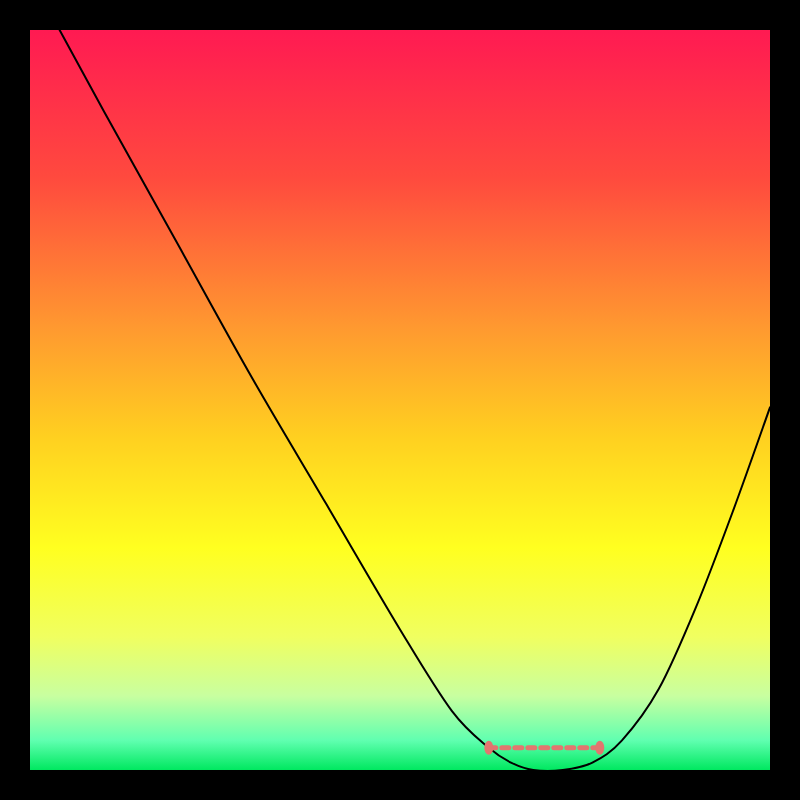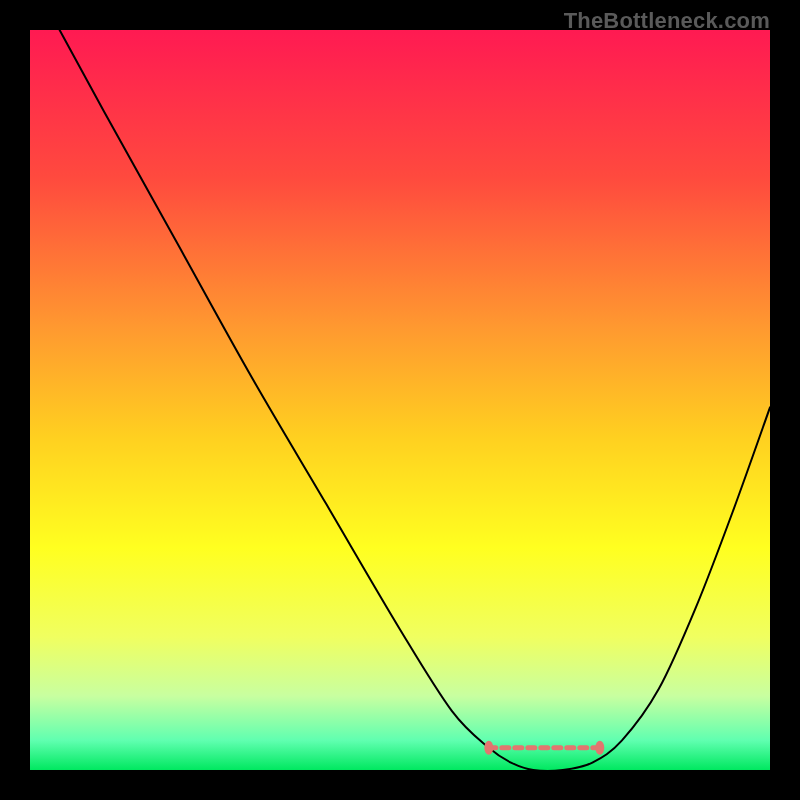--- a/index.html
+++ b/index.html
@@ -46,21 +46,20 @@
     top: 0;
     width: 100%;
     height: 100%;
   }
 </style>
 </head>
 <body>
 
 <div class="chart-container">
 
-  <div class="watermark">TheBottleneck.com</div>
 
   <div class="plot-area">
     <svg class="gradient-bg" viewBox="0 0 740 740" preserveAspectRatio="none">
       <defs>
         <linearGradient id="bg-grad" x1="0" y1="0" x2="0" y2="1">
             <stop offset="0%" stop-color="#ff1a52"></stop>
             <stop offset="20%" stop-color="#ff4a3e"></stop>
             <stop offset="40%" stop-color="#ff9830"></stop>
             <stop offset="55.00000000000001%" stop-color="#ffd020"></stop>
             <stop offset="70%" stop-color="#ffff20"></stop>

